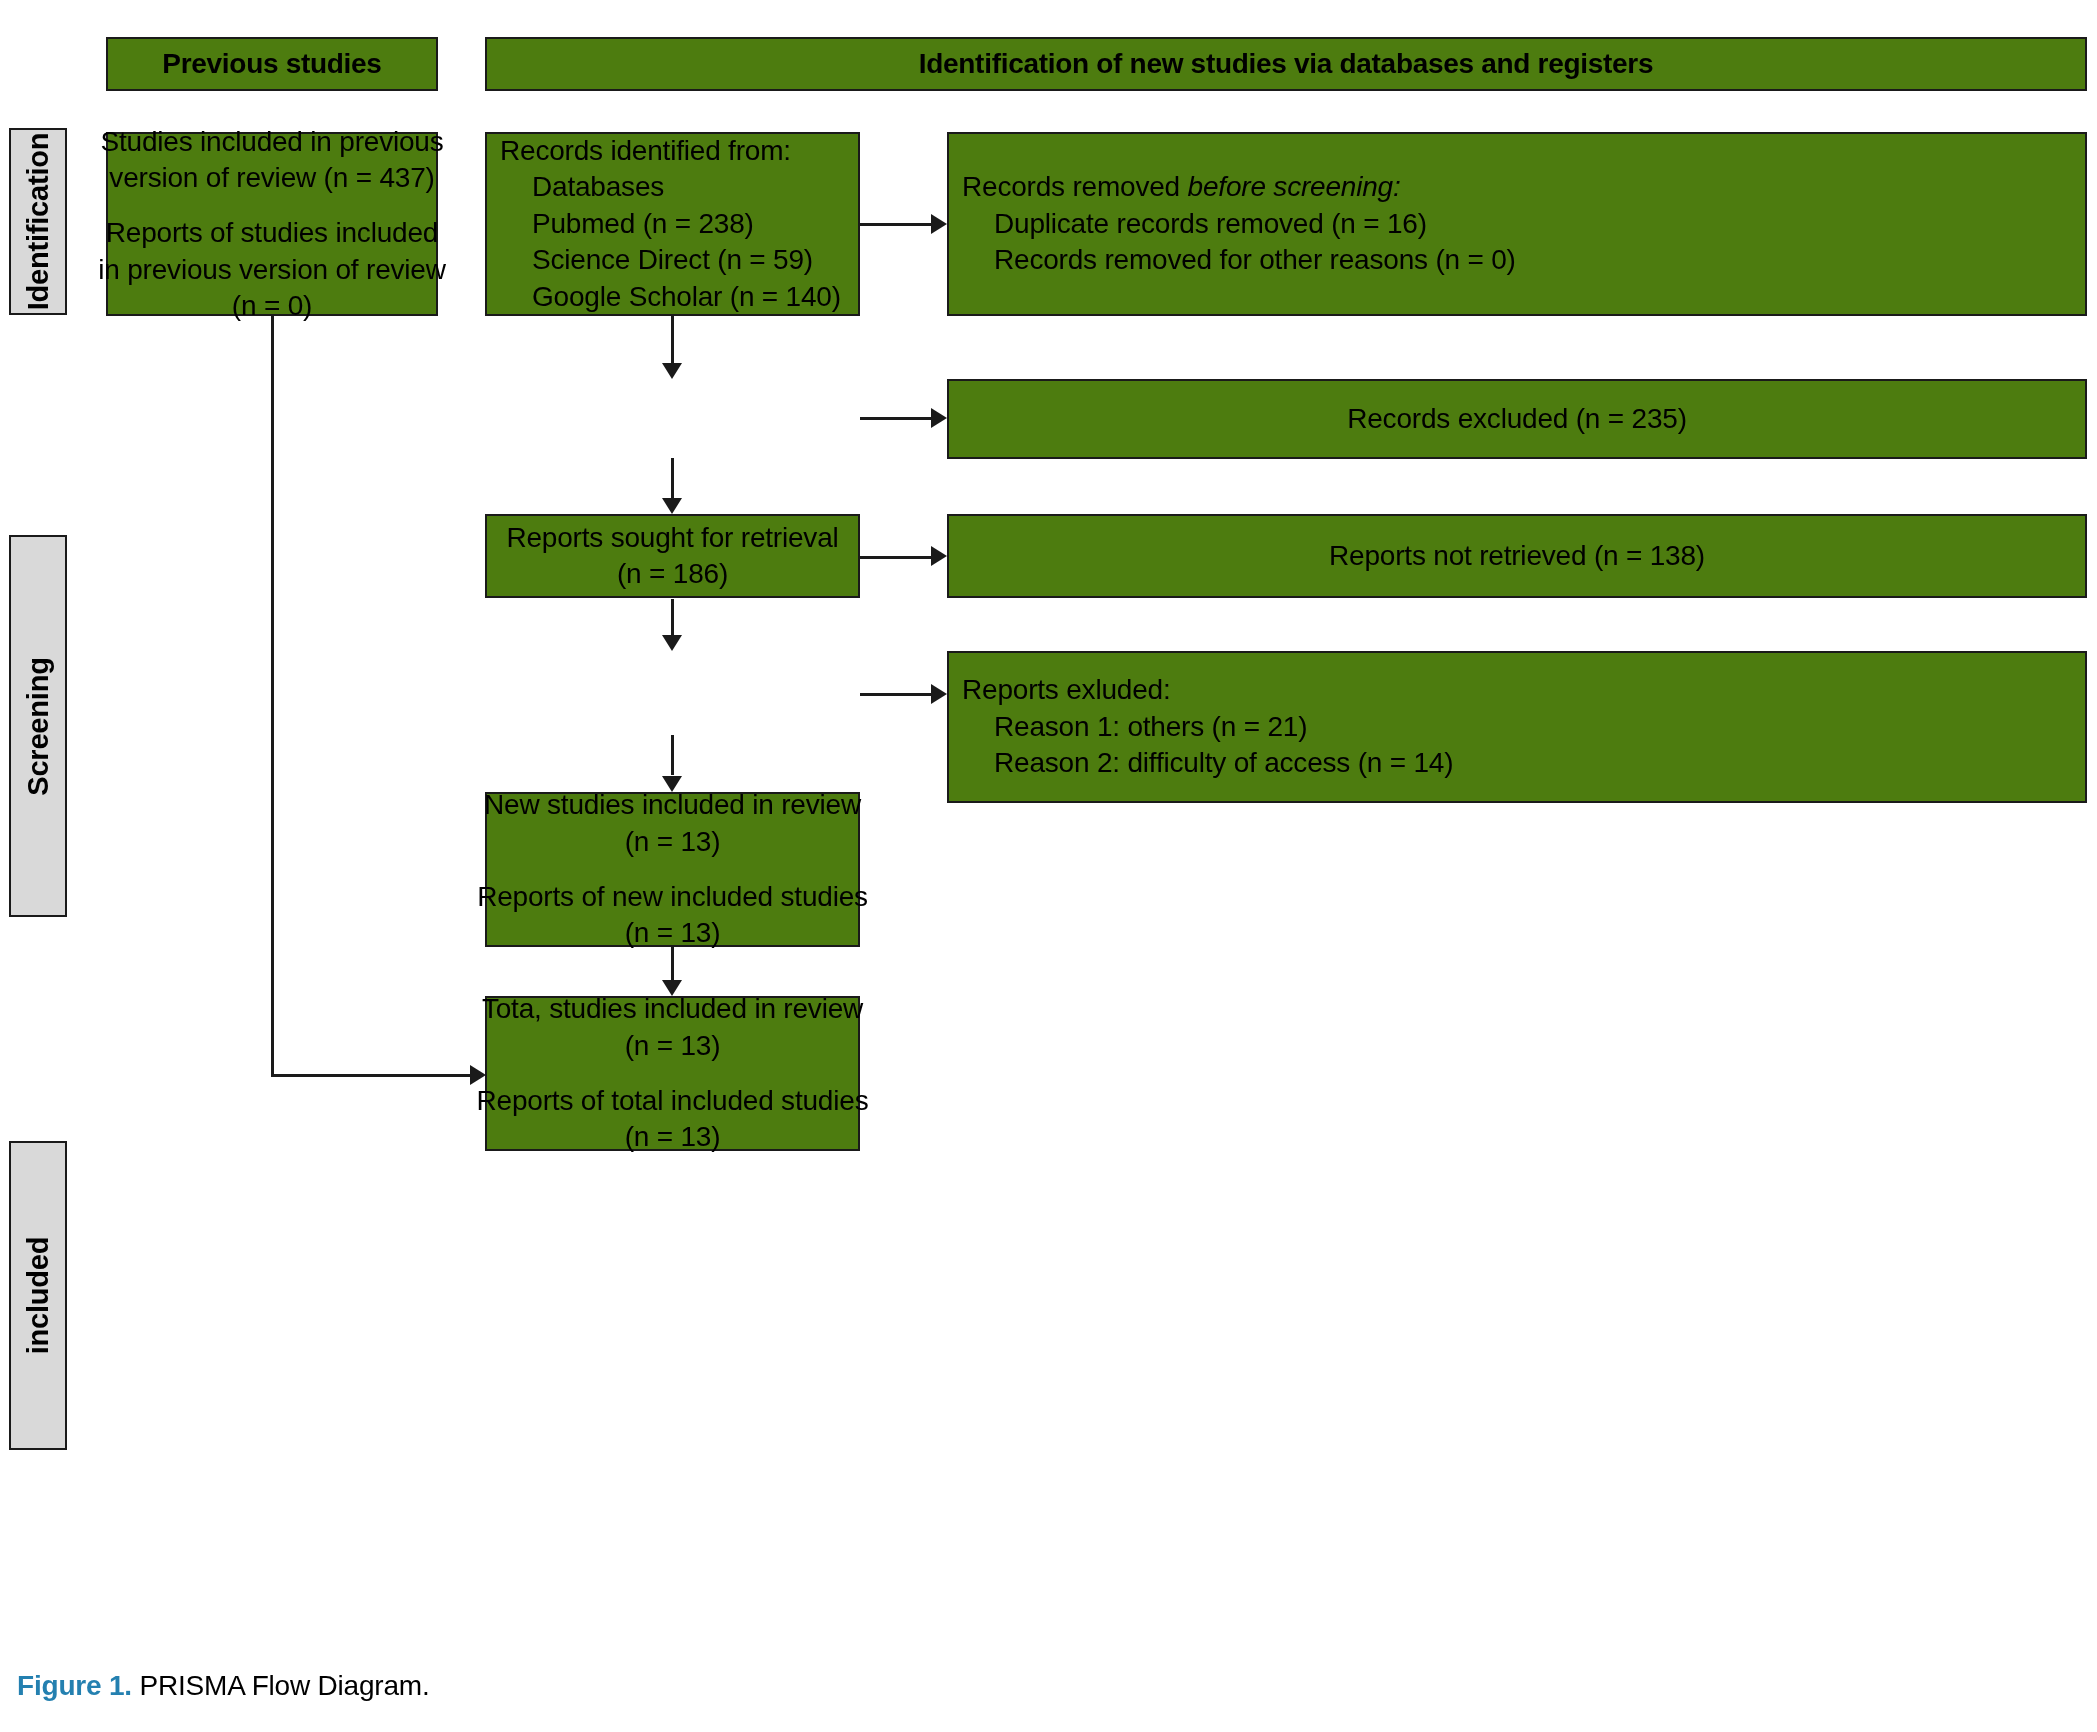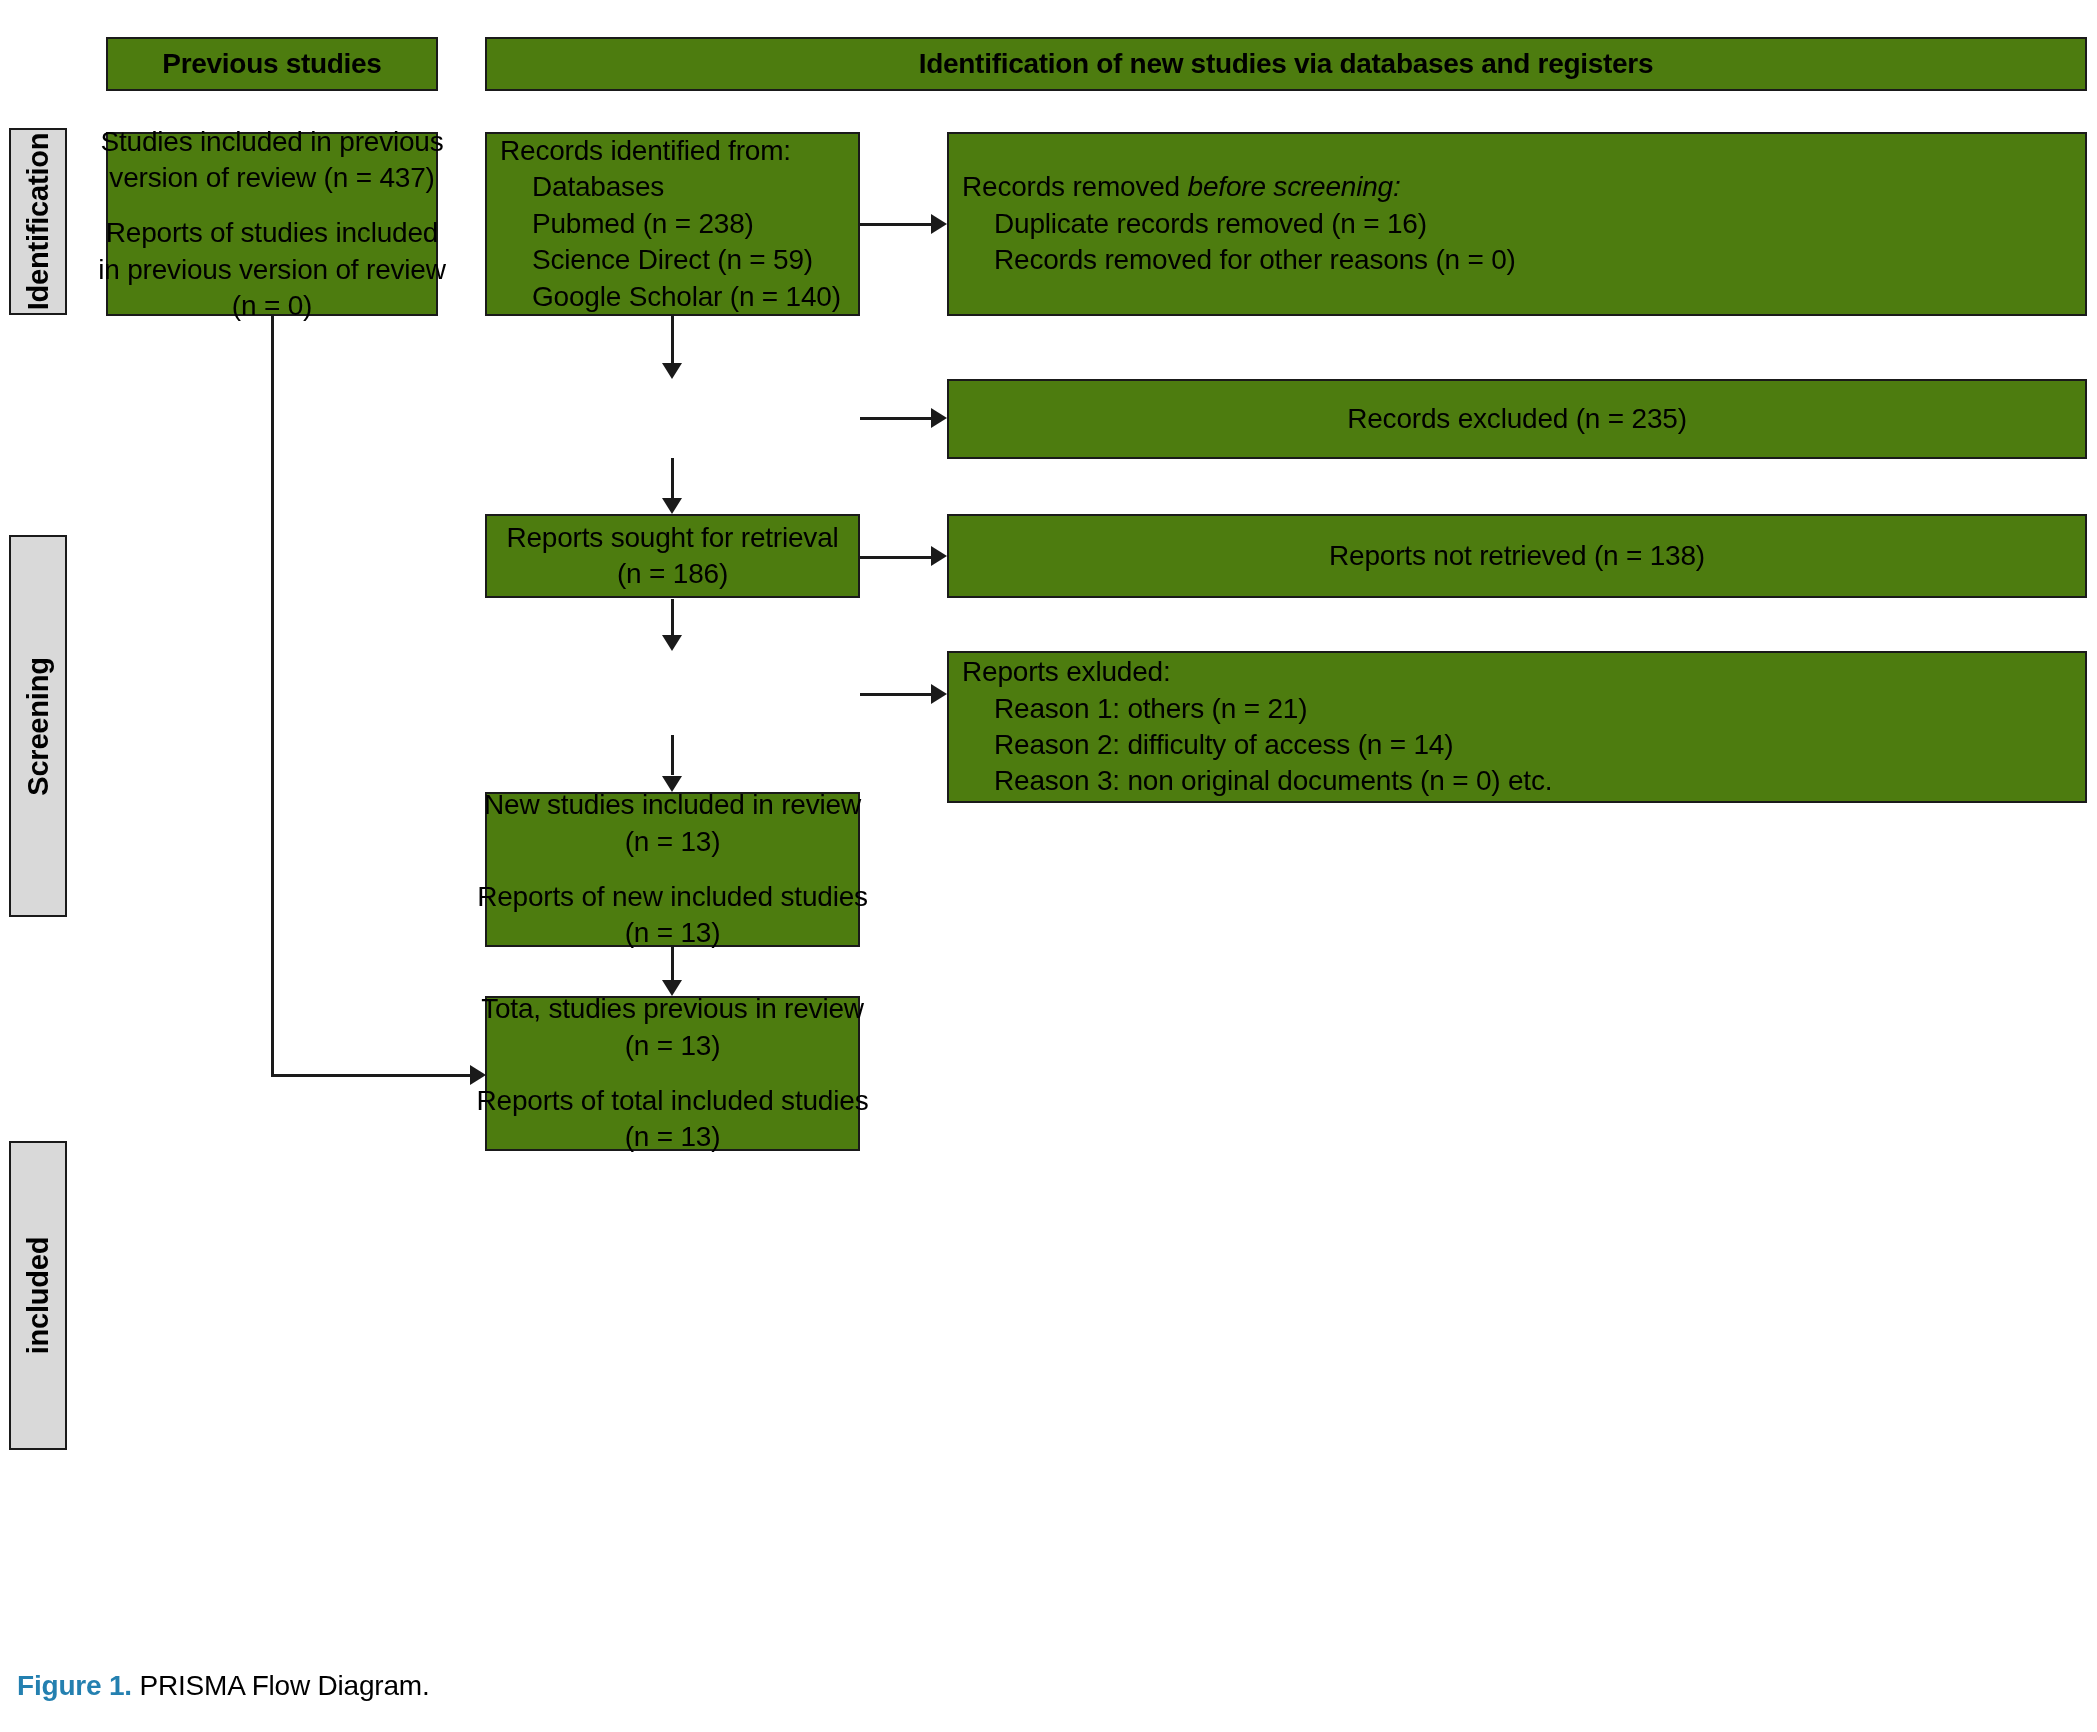--- a/index.html
+++ b/index.html
@@ -167,21 +167,21 @@
       <span class="ln">New studies included in review</span>
       <span class="ln">(n = 13)</span>
       <span class="gap"></span>
       <span class="ln">Reports of new included studies</span>
       <span class="ln">(n = 13)</span>
     </div>
   </div>
 
   <div class="box center" style="left:485px; top:996px; width:375px; height:155px;">
     <div class="btxt">
-      <span class="ln">Tota, studies previous in review</span>
+      <span class="ln">Tota, studies included in review</span>
       <span class="ln">(n = 13)</span>
       <span class="gap"></span>
       <span class="ln">Reports of total included studies</span>
       <span class="ln">(n = 13)</span>
     </div>
   </div>
 
   <div class="box leftal" style="left:947px; top:132px; width:1140px; height:184px;">
     <div class="btxt">
       <span class="ln"><span>Records removed </span><span class="ital">before screening:</span></span>
@@ -200,21 +200,20 @@
     <div class="btxt">
       <span class="ln">Reports not retrieved (n = 138)</span>
     </div>
   </div>
 
   <div class="box leftal" style="left:947px; top:651px; width:1140px; height:152px;">
     <div class="btxt">
       <span class="ln">Reports exluded:</span>
       <span class="ln indent">Reason 1: others (n = 21)</span>
       <span class="ln indent">Reason 2: difficulty of access (n = 14)</span>
-      <span class="ln indent">Reason 3: non original documents (n = 0) etc.</span>
     </div>
   </div>
 
   <div class="vline" style="left:671px; top:316px; height:47px;"></div>
   <div class="arrow-d" style="left:662px; top:363px;"></div>
 
   <div class="hline" style="left:860px; top:223px; width:71px;"></div>
   <div class="arrow-r" style="left:931px; top:214px;"></div>
 
   <div class="vline" style="left:671px; top:458px; height:40px;"></div>

